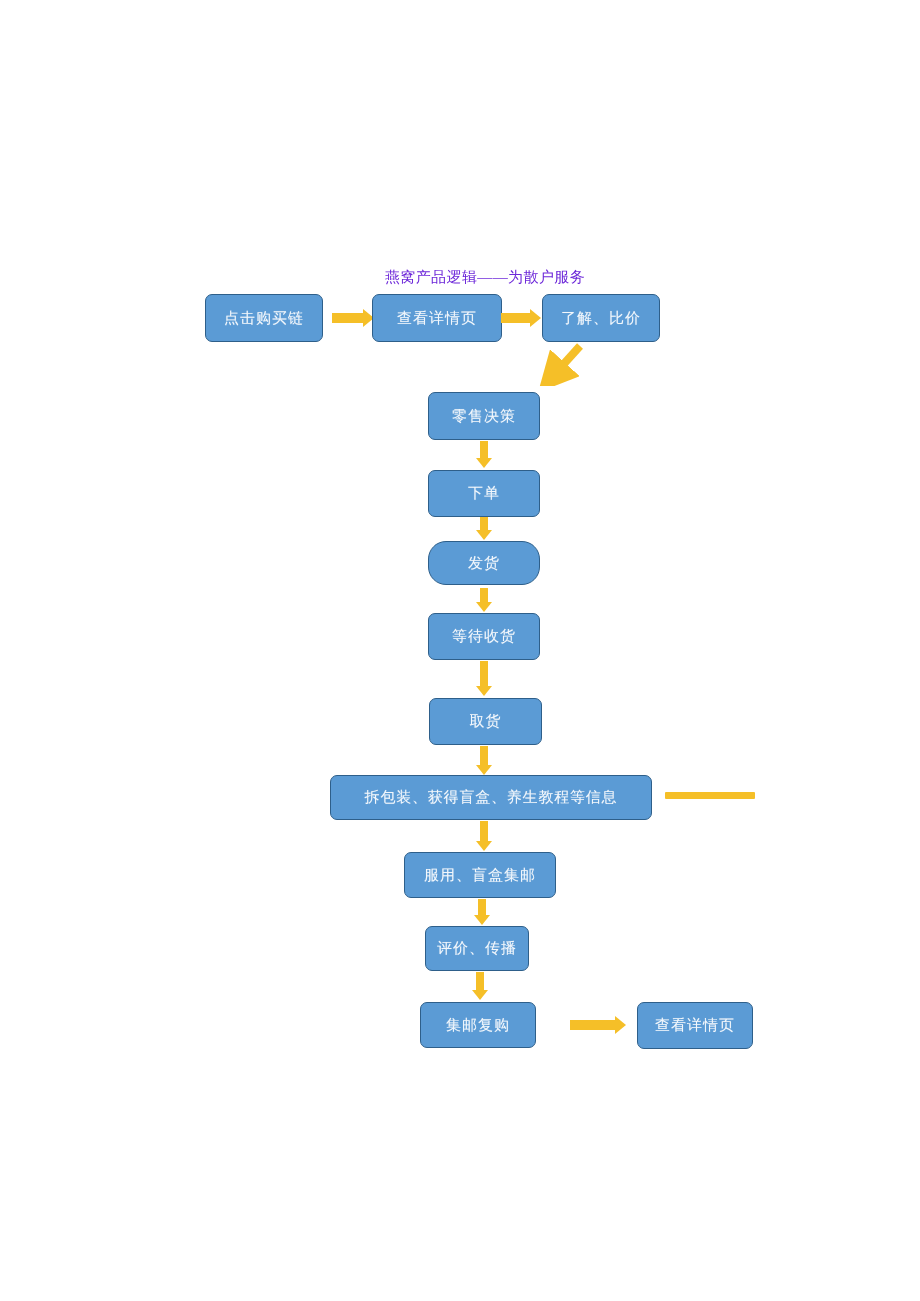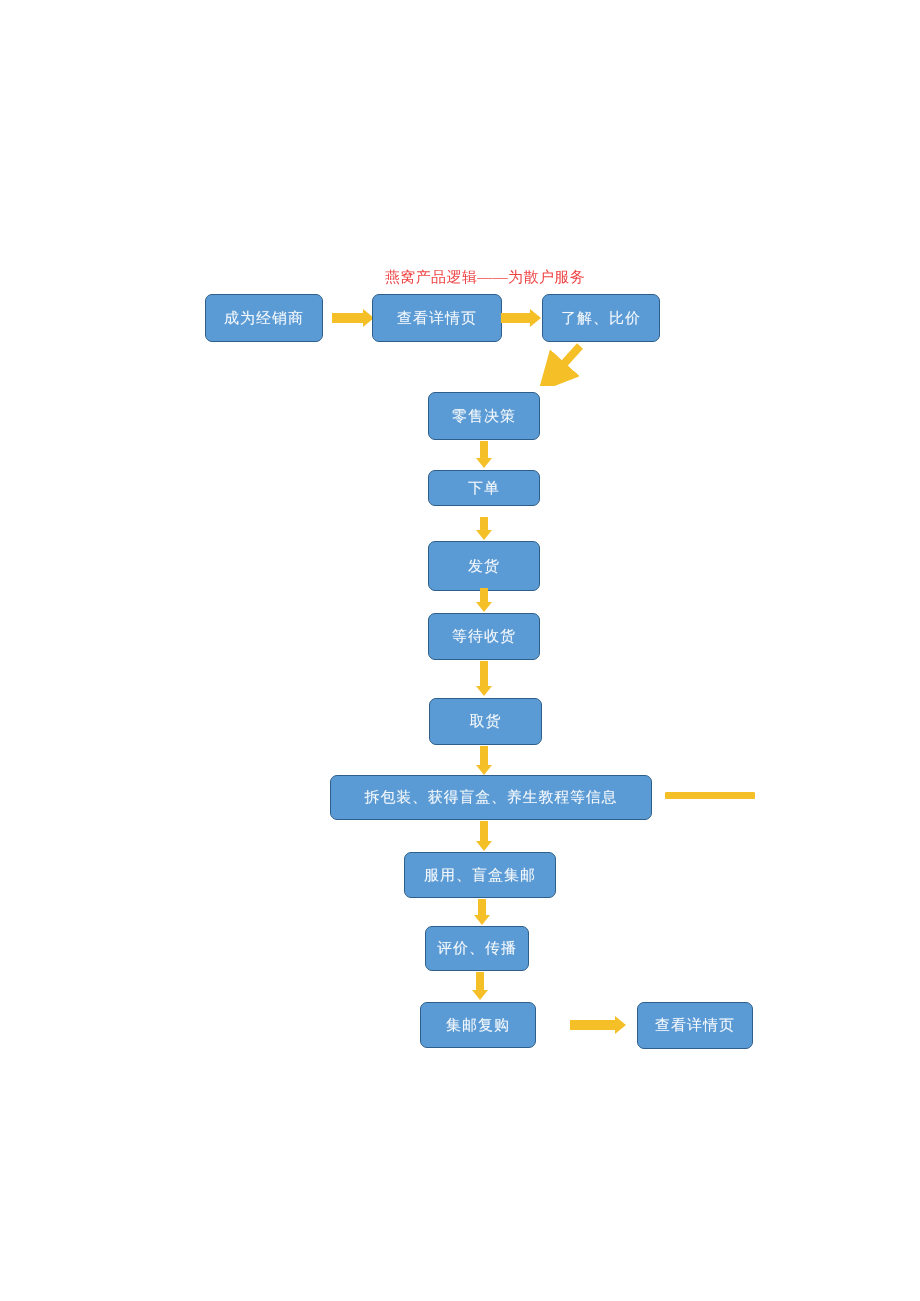--- a/index.html
+++ b/index.html
@@ -20,21 +20,21 @@
   }
   .chart-title {
     position: absolute;
     left: 375px;
     top: 268px;
     width: 220px;
     text-align: center;
     font-family: "Liberation Serif", "DejaVu Serif", serif;
     font-size: 15px;
     line-height: 18px;
-    color: #ef4444;
+    color: #6d28d9;
     letter-spacing: 0.4px;
     white-space: nowrap;
   }
   .node {
     position: absolute;
     box-sizing: border-box;
     background: #5b9bd5;
     border: 1.2px solid #2e5f8a;
     border-radius: 7px;
     color: #f2f7fc;
@@ -109,21 +109,21 @@
     position: absolute;
   }
 </style>
 </head>
 <body>
 
 <div id="page">
 
   <div class="chart-title">燕窝产品逻辑——为散户服务</div>
 
-  <div class="node" style="left:205px; top:294px; width:118px; height:48px;">成为经销商</div>
+  <div class="node" style="left:205px; top:294px; width:118px; height:48px;">点击购买链</div>
 
   <div class="arrow-h" style="left:332px; top:318px;">
     <div class="shaft" style="width:32px;"></div>
     <div class="head" style="left:31px;"></div>
   </div>
 
   <div class="node" style="left:372px; top:294px; width:130px; height:48px;">查看详情页</div>
 
   <div class="arrow-h" style="left:501px; top:318px;">
     <div class="shaft" style="width:30px;"></div>
@@ -141,28 +141,28 @@
     <line x1="45" y1="4" x2="17" y2="35" stroke="#F5BF28" stroke-width="8" marker-end="url(#mDiag)"></line>
   </svg>
 
   <div class="node" style="left:428px; top:392px; width:112px; height:48px;">零售决策</div>
 
   <div class="arrow-v" style="left:484px; top:441px;">
     <div class="shaft" style="height:18px;"></div>
     <div class="head" style="top:17px;"></div>
   </div>
 
-  <div class="node" style="left:428px; top:470px; width:112px; height:36px;">下单</div>
+  <div class="node" style="left:428px; top:470px; width:112px; height:47px;">下单</div>
 
   <div class="arrow-v" style="left:484px; top:517px;">
     <div class="shaft" style="height:14px;"></div>
     <div class="head" style="top:13px;"></div>
   </div>
 
-  <div class="node" style="left:428px; top:541px; width:112px; height:50px;">发货</div>
+  <div class="node" style="left:428px; top:541px; width:112px; height:44px;border-radius:18px;">发货</div>
 
   <div class="arrow-v" style="left:484px; top:588px;">
     <div class="shaft" style="height:15px;"></div>
     <div class="head" style="top:14px;"></div>
   </div>
 
   <div class="node" style="left:428px; top:613px; width:112px; height:47px;">等待收货</div>
 
   <div class="arrow-v" style="left:484px; top:661px;">
     <div class="shaft" style="height:26px;"></div>

